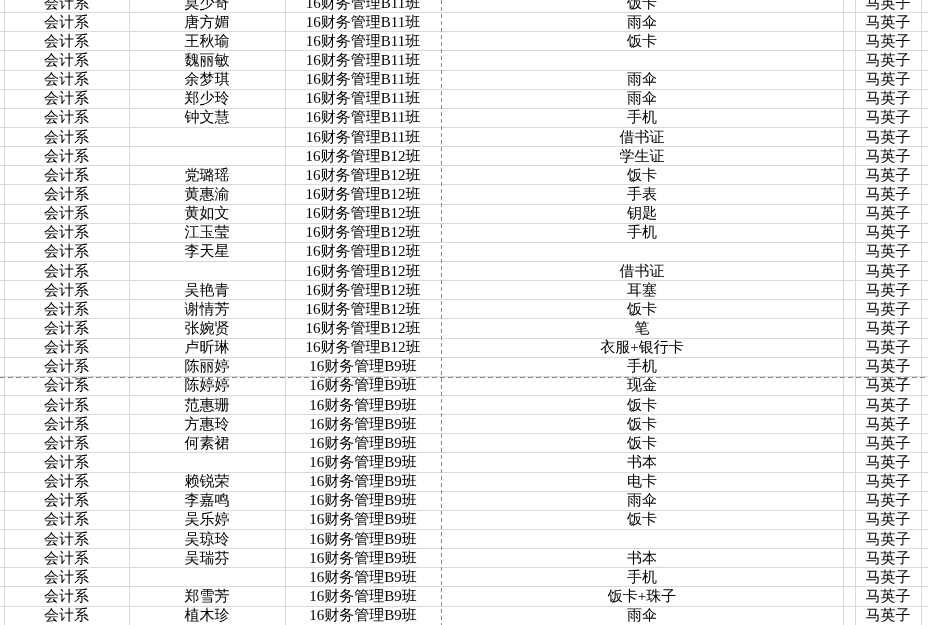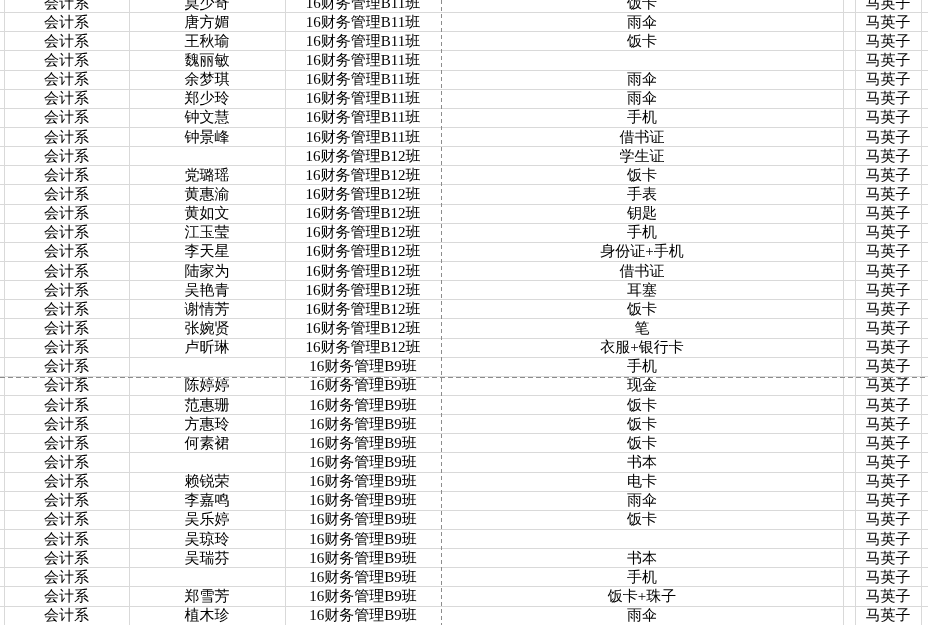--- a/index.html
+++ b/index.html
@@ -154,21 +154,20 @@
     <div class="cell cell-dept">会计系</div>
     <div class="cell cell-name">钟文慧</div>
     <div class="cell cell-class">16财务管理B11班</div>
     <div class="cell cell-item">手机</div>
     <div class="cell cell-spacer"></div>
     <div class="cell cell-handler">马英子</div>
   </div>
 
   <div class="row">
     <div class="cell cell-dept">会计系</div>
-    <div class="cell cell-name">钟景峰</div>
     <div class="cell cell-class">16财务管理B11班</div>
     <div class="cell cell-item">借书证</div>
     <div class="cell cell-spacer"></div>
     <div class="cell cell-handler">马英子</div>
   </div>
 
   <div class="row">
     <div class="cell cell-dept">会计系</div>
     <div class="cell cell-class">16财务管理B12班</div>
     <div class="cell cell-item">学生证</div>
@@ -209,28 +208,26 @@
     <div class="cell cell-class">16财务管理B12班</div>
     <div class="cell cell-item">手机</div>
     <div class="cell cell-spacer"></div>
     <div class="cell cell-handler">马英子</div>
   </div>
 
   <div class="row">
     <div class="cell cell-dept">会计系</div>
     <div class="cell cell-name">李天星</div>
     <div class="cell cell-class">16财务管理B12班</div>
-    <div class="cell cell-item">身份证+手机</div>
-    <div class="cell cell-spacer"></div>
-    <div class="cell cell-handler">马英子</div>
-  </div>
-
-  <div class="row">
-    <div class="cell cell-dept">会计系</div>
-    <div class="cell cell-name">陆家为</div>
+    <div class="cell cell-spacer"></div>
+    <div class="cell cell-handler">马英子</div>
+  </div>
+
+  <div class="row">
+    <div class="cell cell-dept">会计系</div>
     <div class="cell cell-class">16财务管理B12班</div>
     <div class="cell cell-item">借书证</div>
     <div class="cell cell-spacer"></div>
     <div class="cell cell-handler">马英子</div>
   </div>
 
   <div class="row">
     <div class="cell cell-dept">会计系</div>
     <div class="cell cell-name">吴艳青</div>
     <div class="cell cell-class">16财务管理B12班</div>
@@ -261,20 +258,21 @@
     <div class="cell cell-dept">会计系</div>
     <div class="cell cell-name">卢昕琳</div>
     <div class="cell cell-class">16财务管理B12班</div>
     <div class="cell cell-item">衣服+银行卡</div>
     <div class="cell cell-spacer"></div>
     <div class="cell cell-handler">马英子</div>
   </div>
 
   <div class="row">
     <div class="cell cell-dept">会计系</div>
+    <div class="cell cell-name">陈丽婷</div>
     <div class="cell cell-class">16财务管理B9班</div>
     <div class="cell cell-item">手机</div>
     <div class="cell cell-spacer"></div>
     <div class="cell cell-handler">马英子</div>
   </div>
 
   <div class="row">
     <div class="cell cell-dept">会计系</div>
     <div class="cell cell-name">陈婷婷</div>
     <div class="cell cell-class">16财务管理B9班</div>

